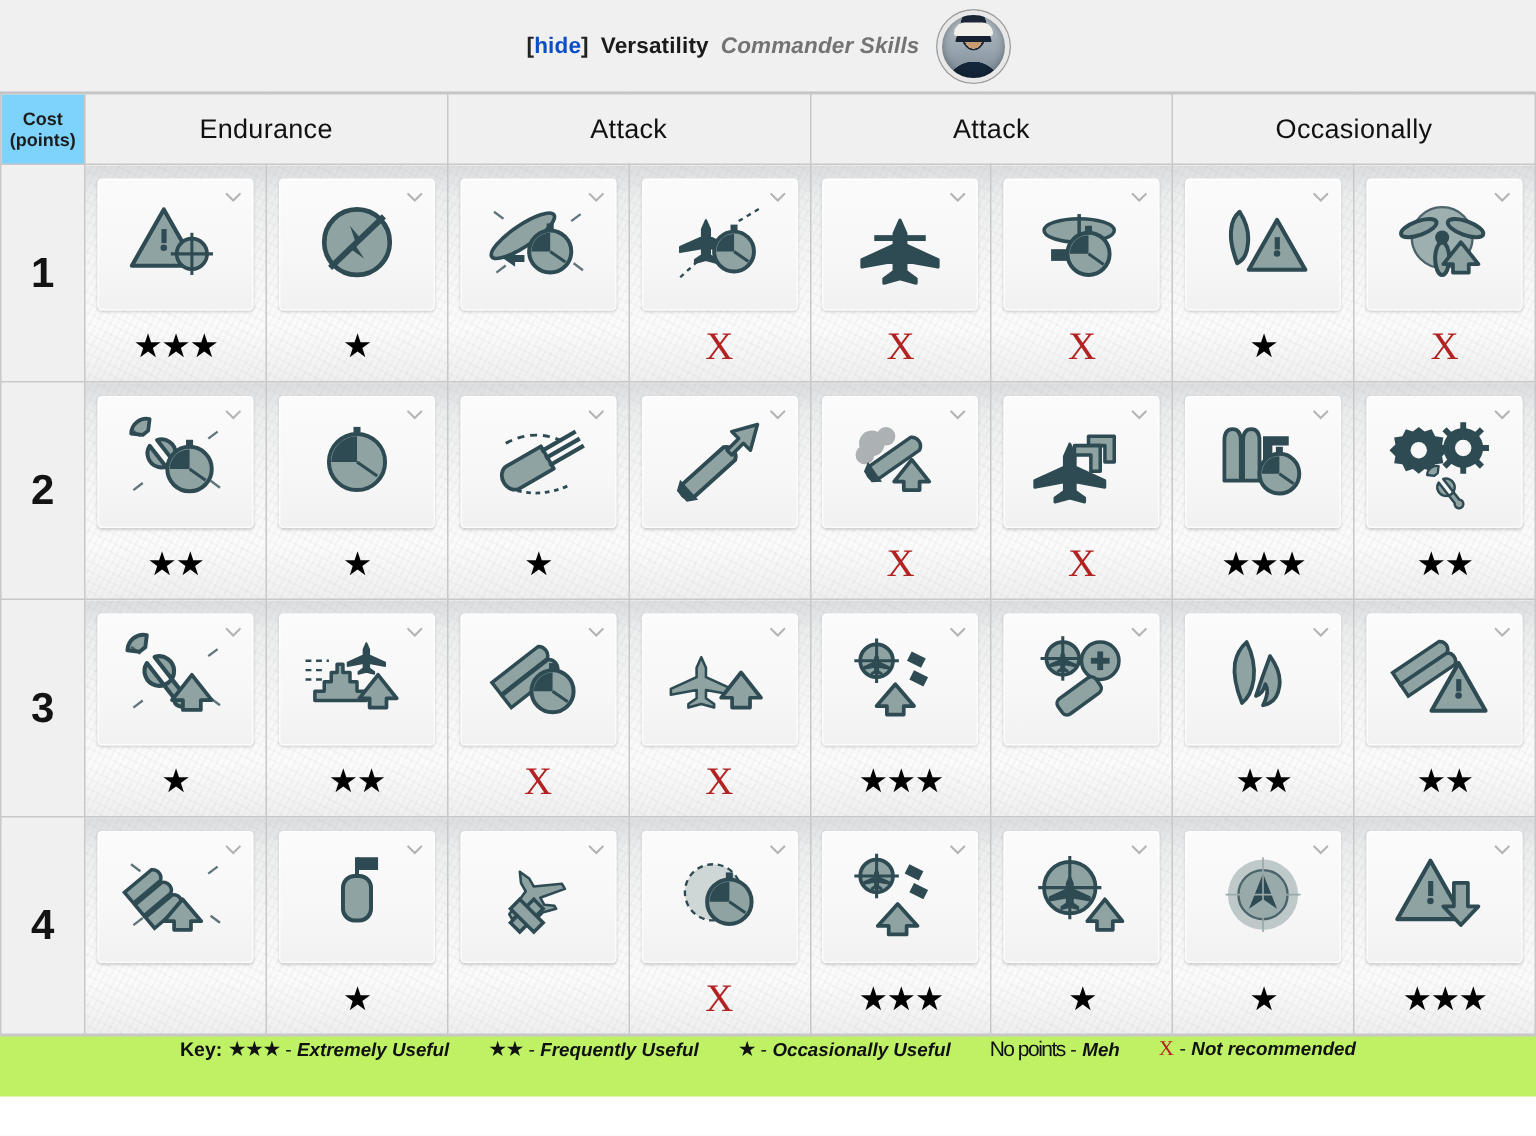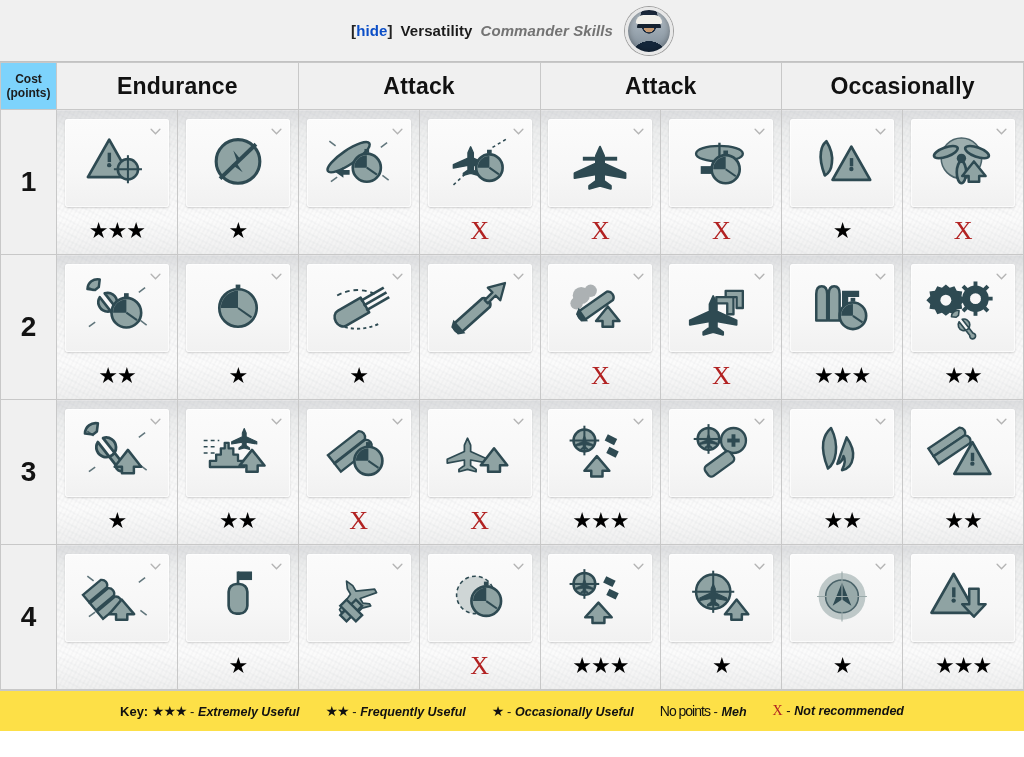--- a/index.html
+++ b/index.html
@@ -99,22 +99,22 @@
     background: #7dd3fc;
     font-size: 12px;
     font-weight: bold;
     color: #1c1c1c;
     line-height: 14px;
     padding: 6px 2px;
     text-align: center;
   }
   th.cat-head {
     background: #f0f0f0;
-    font-size: 23px;
-    font-weight: bold;
+    font-size: 18px;
+    font-weight: normal;
     color: #111111;
     height: 46px;
     text-align: center;
     letter-spacing: .2px;
   }
 
   td.cost-cell {
     background: #f0f0f0;
     text-align: center;
     font-size: 28px;
@@ -181,24 +181,23 @@
     font-size: 26px;
     font-weight: 500;
     font-family: "Liberation Serif", serif;
     letter-spacing: 0;
   }
   .rating.blank { color: transparent; }
 
   
   .legend {
     height: 40px;
-    background: #fde047;
+    background: #bef264;
     border-top: 1px solid #c8c8c8;
     display: flex;
-    align-items: center;
     justify-content: center;
     gap: 26px;
     font-size: 13px;
     color: #111111;
   }
   .legend .item { white-space: nowrap; }
   .legend .sym { font-size: 14px; letter-spacing: -1px; }
   .legend .sym.x {
     color: #b22222;
     font-family: "Liberation Serif", serif;

